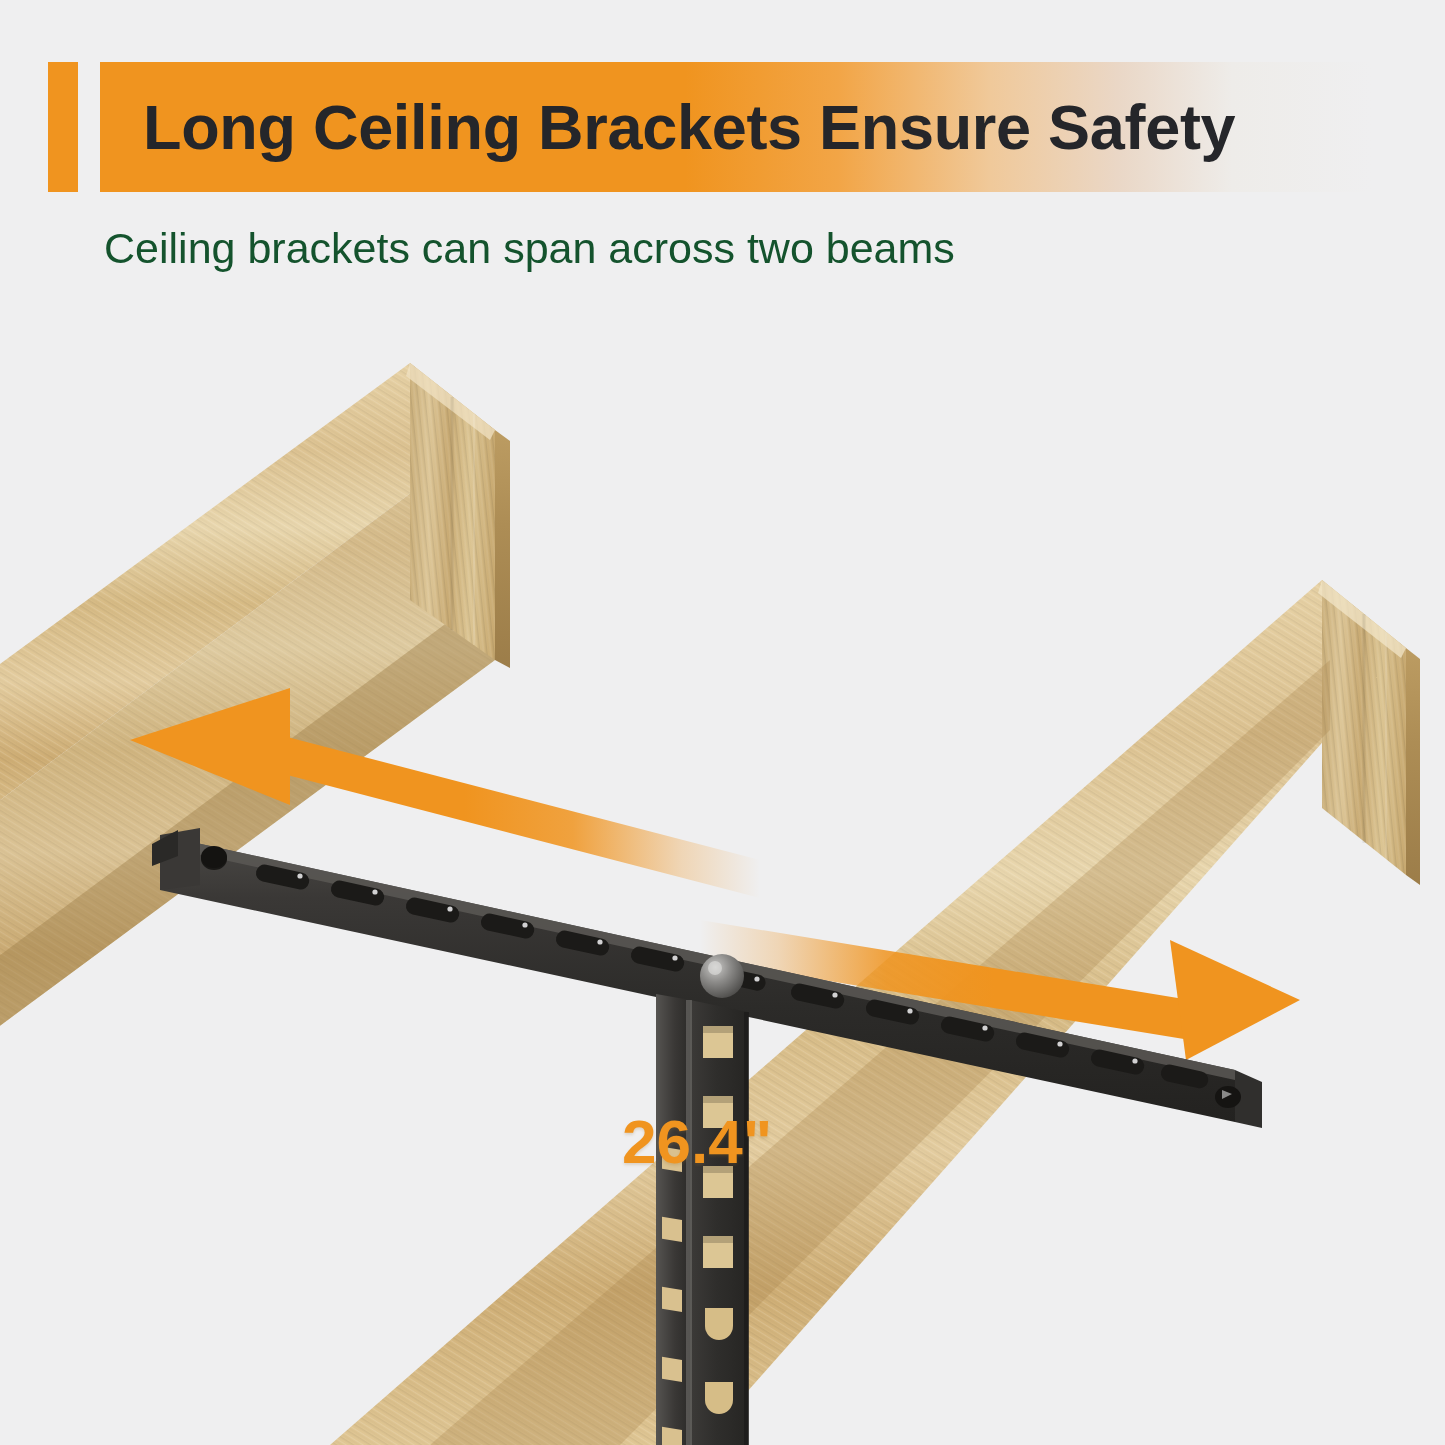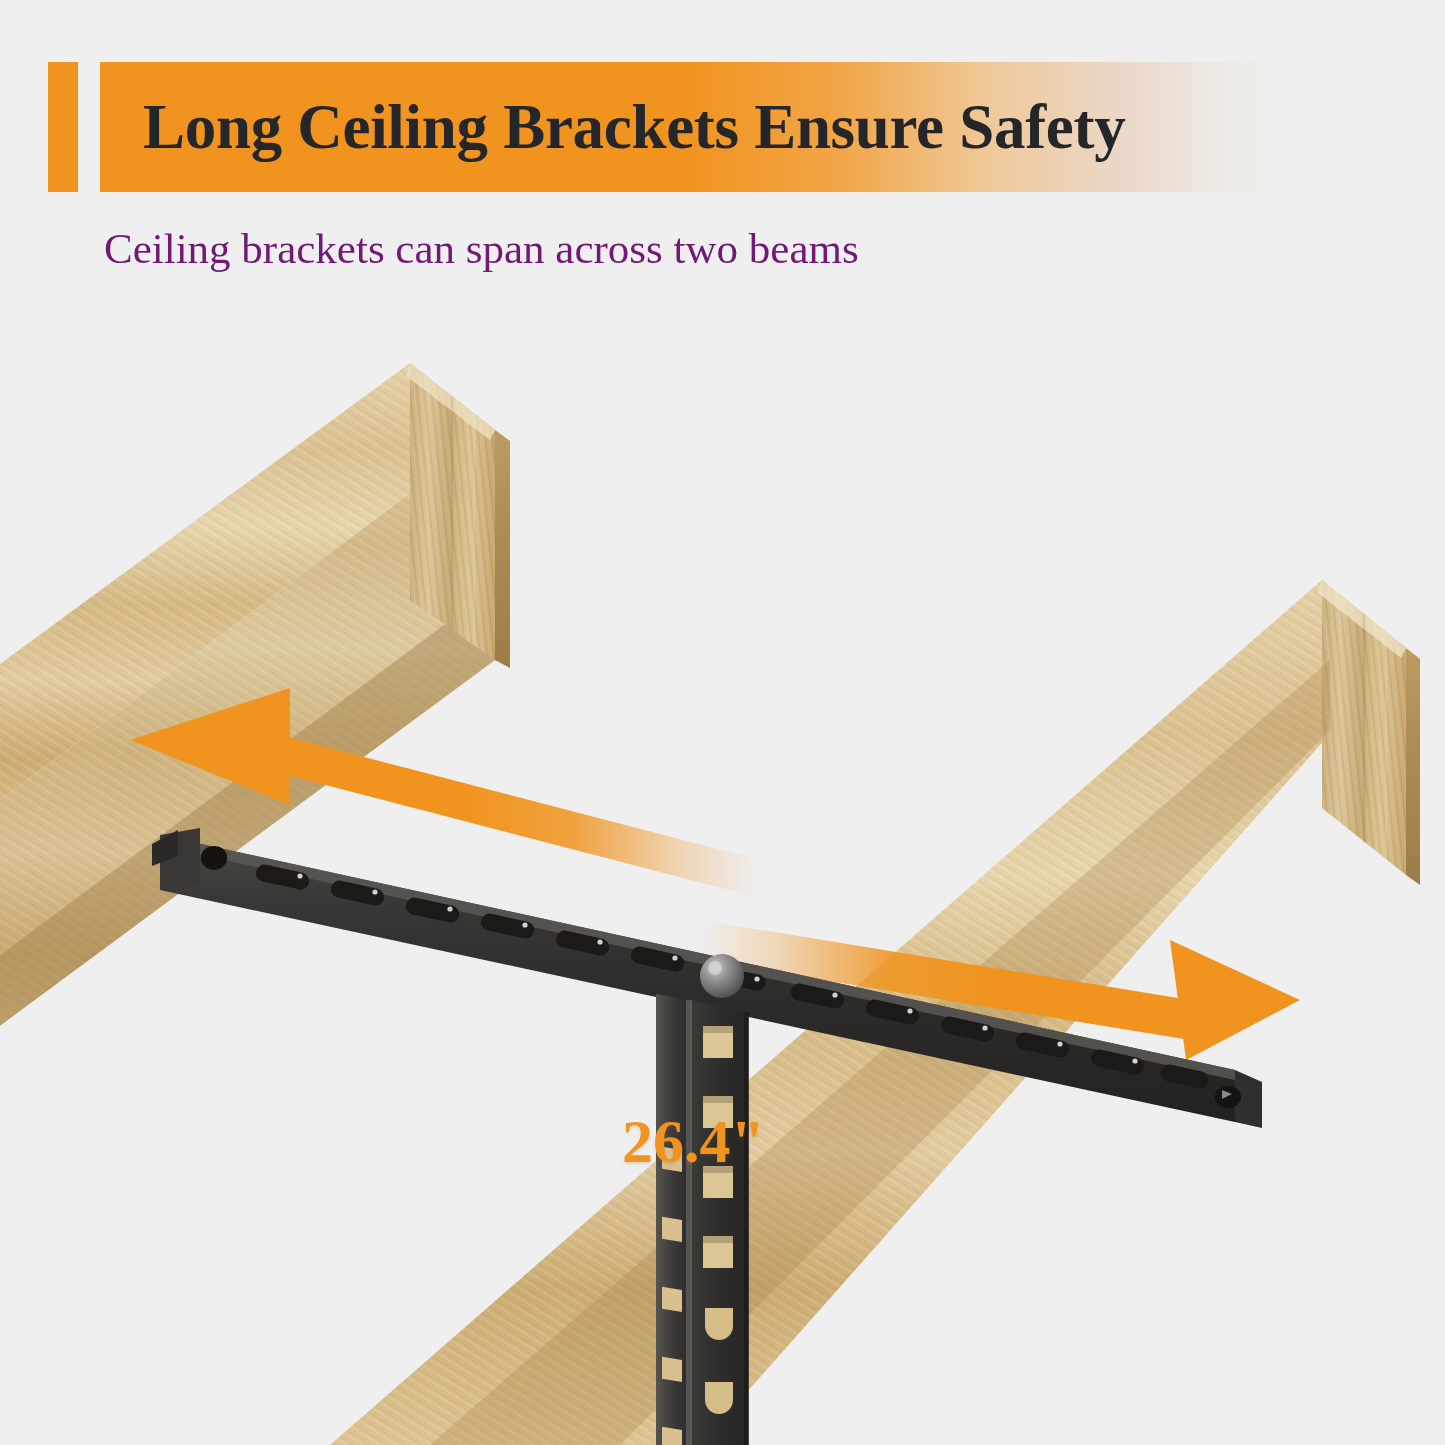--- a/index.html
+++ b/index.html
@@ -3,41 +3,41 @@
 <meta charset="utf-8">
 <title>Long Ceiling Brackets Ensure Safety</title>
 <style>
   html,body{margin:0;padding:0;}
   body{
     width:1445px;height:1445px;
     background:#efeff0;
     font-family:"Liberation Sans","DejaVu Sans",sans-serif;
     overflow:hidden;position:relative;
   }
-  #stage{position:absolute;left:0;top:0;width:1445px;height:1445px;overflow:hidden;background:#efeff0;font-family:Liberation Serif, serif;}
+  #stage{position:absolute;left:0;top:0;width:1445px;height:1445px;overflow:hidden;background:#efeff0;}
 
   
   #header{position:absolute;left:0;top:0;width:1445px;height:300px;}
   #accent-bar{
     position:absolute;left:48px;top:62px;width:30px;height:130px;
     background:#f0941f;
   }
   #banner{
     position:absolute;left:100px;top:62px;width:1272px;height:130px;
     background:linear-gradient(to right,#f0941f 0%,#f0941f 46%,#f2a546 58%,#f0c99a 70%,#ead7c6 80%,#eeece9 89%,rgba(239,239,240,0) 100%);
   }
   #title{
     position:absolute;left:143px;top:62px;width:1230px;height:130px;
     display:flex;align-items:center;
     font-size:63px;font-weight:bold;color:#25262a;
     letter-spacing:-0.3px;white-space:nowrap;
   }
   #subtitle{
     position:absolute;left:104px;top:224px;
-    font-size:43px;font-weight:400;color:#701a75;white-space:nowrap;
+    font-size:43px;font-weight:400;color:#14532d;white-space:nowrap;
   }
 
   
   #photo{position:absolute;left:0;top:300px;width:1445px;height:1145px;overflow:hidden;}
   #photo svg{display:block;}
 
   
   #dim-label{
     position:absolute;left:622px;top:806px;
     font-size:62px;font-weight:bold;color:#f0941f;

